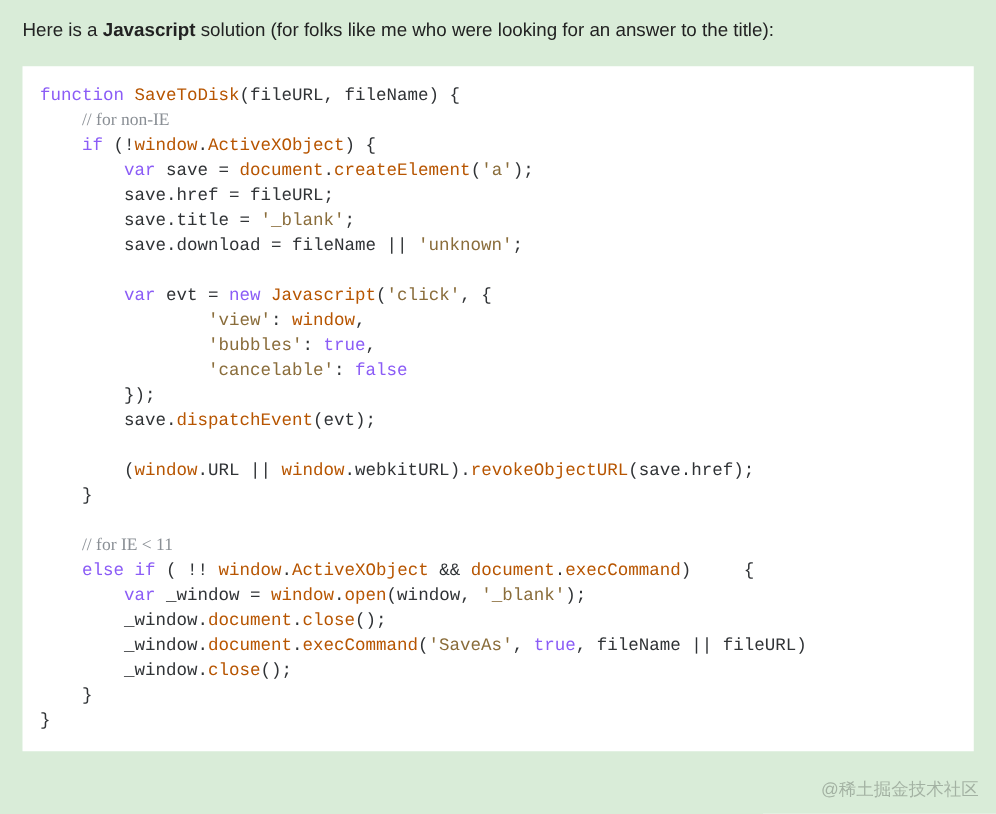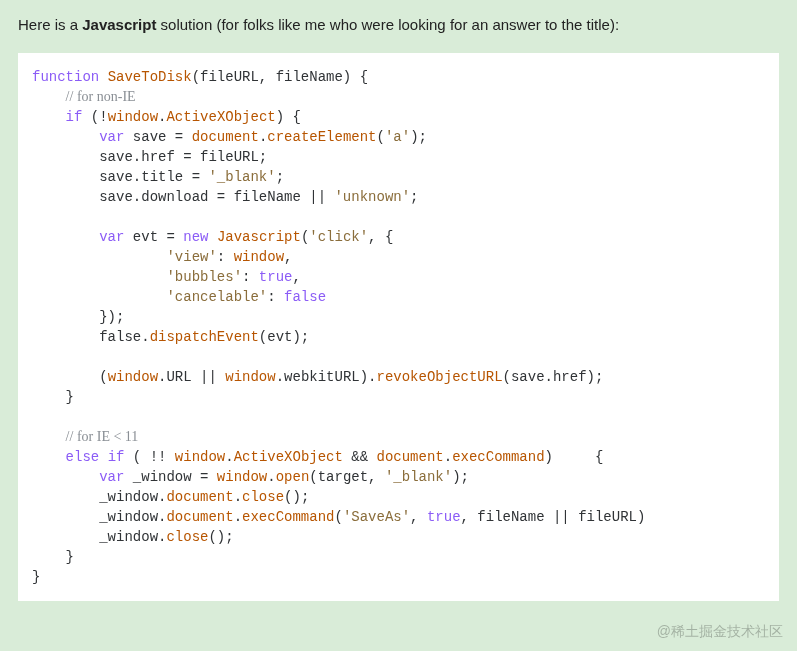--- a/index.html
+++ b/index.html
@@ -56,28 +56,28 @@
 <span>        <span class="kw">var</span><span class="punct"> save = </span><span class="fn">document</span><span class="punct">.</span><span class="fn">createElement</span><span class="punct">(</span><span class="str">'a'</span><span class="punct">);</span></span>
 <span>        <span class="punct">save.href = fileURL;</span></span>
 <span>        <span class="punct">save.title = </span><span class="str">'_blank'</span><span class="punct">;</span></span>
 <span>        <span class="punct">save.download = fileName || </span><span class="str">'unknown'</span><span class="punct">;</span></span>
 <span></span>
 <span>        <span class="kw">var</span><span class="punct"> evt = </span><span class="kw">new</span><span class="punct"> </span><span class="fn">Javascript</span><span class="punct">(</span><span class="str">'click'</span><span class="punct">, {</span></span>
 <span>                <span class="str">'view'</span><span class="punct">: </span><span class="fn">window</span><span class="punct">,</span></span>
 <span>                <span class="str">'bubbles'</span><span class="punct">: </span><span class="kw">true</span><span class="punct">,</span></span>
 <span>                <span class="str">'cancelable'</span><span class="punct">: </span><span class="kw">false</span></span>
 <span>        <span class="punct">});</span></span>
-<span>        <span class="punct">false.</span><span class="fn">dispatchEvent</span><span class="punct">(evt);</span></span>
+<span>        <span class="punct">save.</span><span class="fn">dispatchEvent</span><span class="punct">(evt);</span></span>
 <span></span>
 <span>        <span class="punct">(</span><span class="fn">window</span><span class="punct">.URL || </span><span class="fn">window</span><span class="punct">.webkitURL).</span><span class="fn">revokeObjectURL</span><span class="punct">(save.href);</span></span>
 <span>    <span class="punct">}</span></span>
 <span></span>
 <span>    <span class="cmt">// for IE &lt; 11</span></span>
 <span>    <span class="kw">else</span><span class="punct"> </span><span class="kw">if</span><span class="punct"> ( !! </span><span class="fn">window</span><span class="punct">.</span><span class="fn">ActiveXObject</span><span class="punct"> &amp;&amp; </span><span class="fn">document</span><span class="punct">.</span><span class="fn">execCommand</span><span class="punct">)     {</span></span>
-<span>        <span class="kw">var</span><span class="punct"> _window = </span><span class="fn">window</span><span class="punct">.</span><span class="fn">open</span><span class="punct">(target, </span><span class="str">'_blank'</span><span class="punct">);</span></span>
+<span>        <span class="kw">var</span><span class="punct"> _window = </span><span class="fn">window</span><span class="punct">.</span><span class="fn">open</span><span class="punct">(window, </span><span class="str">'_blank'</span><span class="punct">);</span></span>
 <span>        <span class="punct">_window.</span><span class="fn">document</span><span class="punct">.</span><span class="fn">close</span><span class="punct">();</span></span>
 <span>        <span class="punct">_window.</span><span class="fn">document</span><span class="punct">.</span><span class="fn">execCommand</span><span class="punct">(</span><span class="str">'SaveAs'</span><span class="punct">, </span><span class="kw">true</span><span class="punct">, fileName || fileURL)</span></span>
 <span>        <span class="punct">_window.</span><span class="fn">close</span><span class="punct">();</span></span>
 <span>    <span class="punct">}</span></span>
 <span><span class="punct">}</span></span>
 </div>
 
 <div class="watermark">@稀土掘金技术社区</div>
 
 </body></html>

